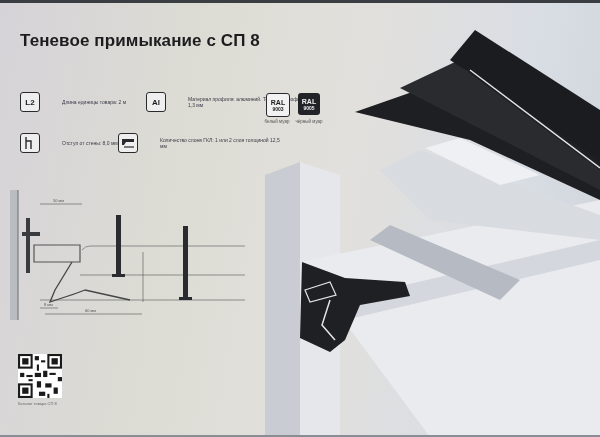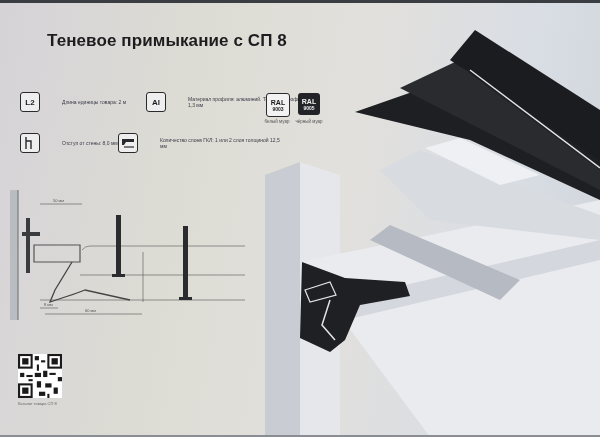--- a/index.html
+++ b/index.html
@@ -1,20 +1,20 @@
 <!DOCTYPE html>
 <html><head>
 <meta charset="utf-8">
 <style>
   html,body{margin:0;padding:0;}
   body{width:600px;height:437px;overflow:hidden;position:relative;
     background:linear-gradient(100deg,#d6d3d8 0%,#dcdcd4 30%,#e2e0dc 55%,#d9dde4 80%,#cfd3da 100%);
     font-family:"Liberation Sans",sans-serif;color:#1c1c1e;}
   .topline{position:absolute;left:0;top:0;width:600px;height:3px;background:#3a3d42;}
-  .title{position:absolute;left:20px;top:31px;font-size:17px;font-weight:bold;letter-spacing:0.1px;color:#1d1d1f;margin-left:27px;}
+  .title{position:absolute;left:20px;top:31px;font-size:17px;font-weight:bold;letter-spacing:0.1px;color:#1d1d1f;}
   .feat{position:absolute;display:flex;align-items:center;gap:22px;}
   .ficon{width:18px;height:18px;border:1.6px solid #2a2a2c;border-radius:3px;display:flex;align-items:center;justify-content:center;font-size:8px;font-weight:bold;background:#eeeeee;}
   .ftext{font-size:5px;line-height:6px;color:#3a3a48;width:110px;}
   .ral{position:absolute;width:22px;height:22px;border-radius:3px;display:flex;flex-direction:column;align-items:center;justify-content:center;font-weight:bold;}
   .ral .a{font-size:7px;line-height:7px;}
   .ral .b{font-size:5px;line-height:6px;}
   .ral.white{background:#f2f2f2;border:1.5px solid #2a2a2c;color:#1c1c1e;}
   .ral.black{background:#222326;color:#f0f0f0;}
   .ralcap{position:absolute;font-size:4.5px;line-height:5px;color:#555;text-align:center;width:30px;}
   .drawing{position:absolute;left:10px;top:190px;width:235px;height:130px;}

